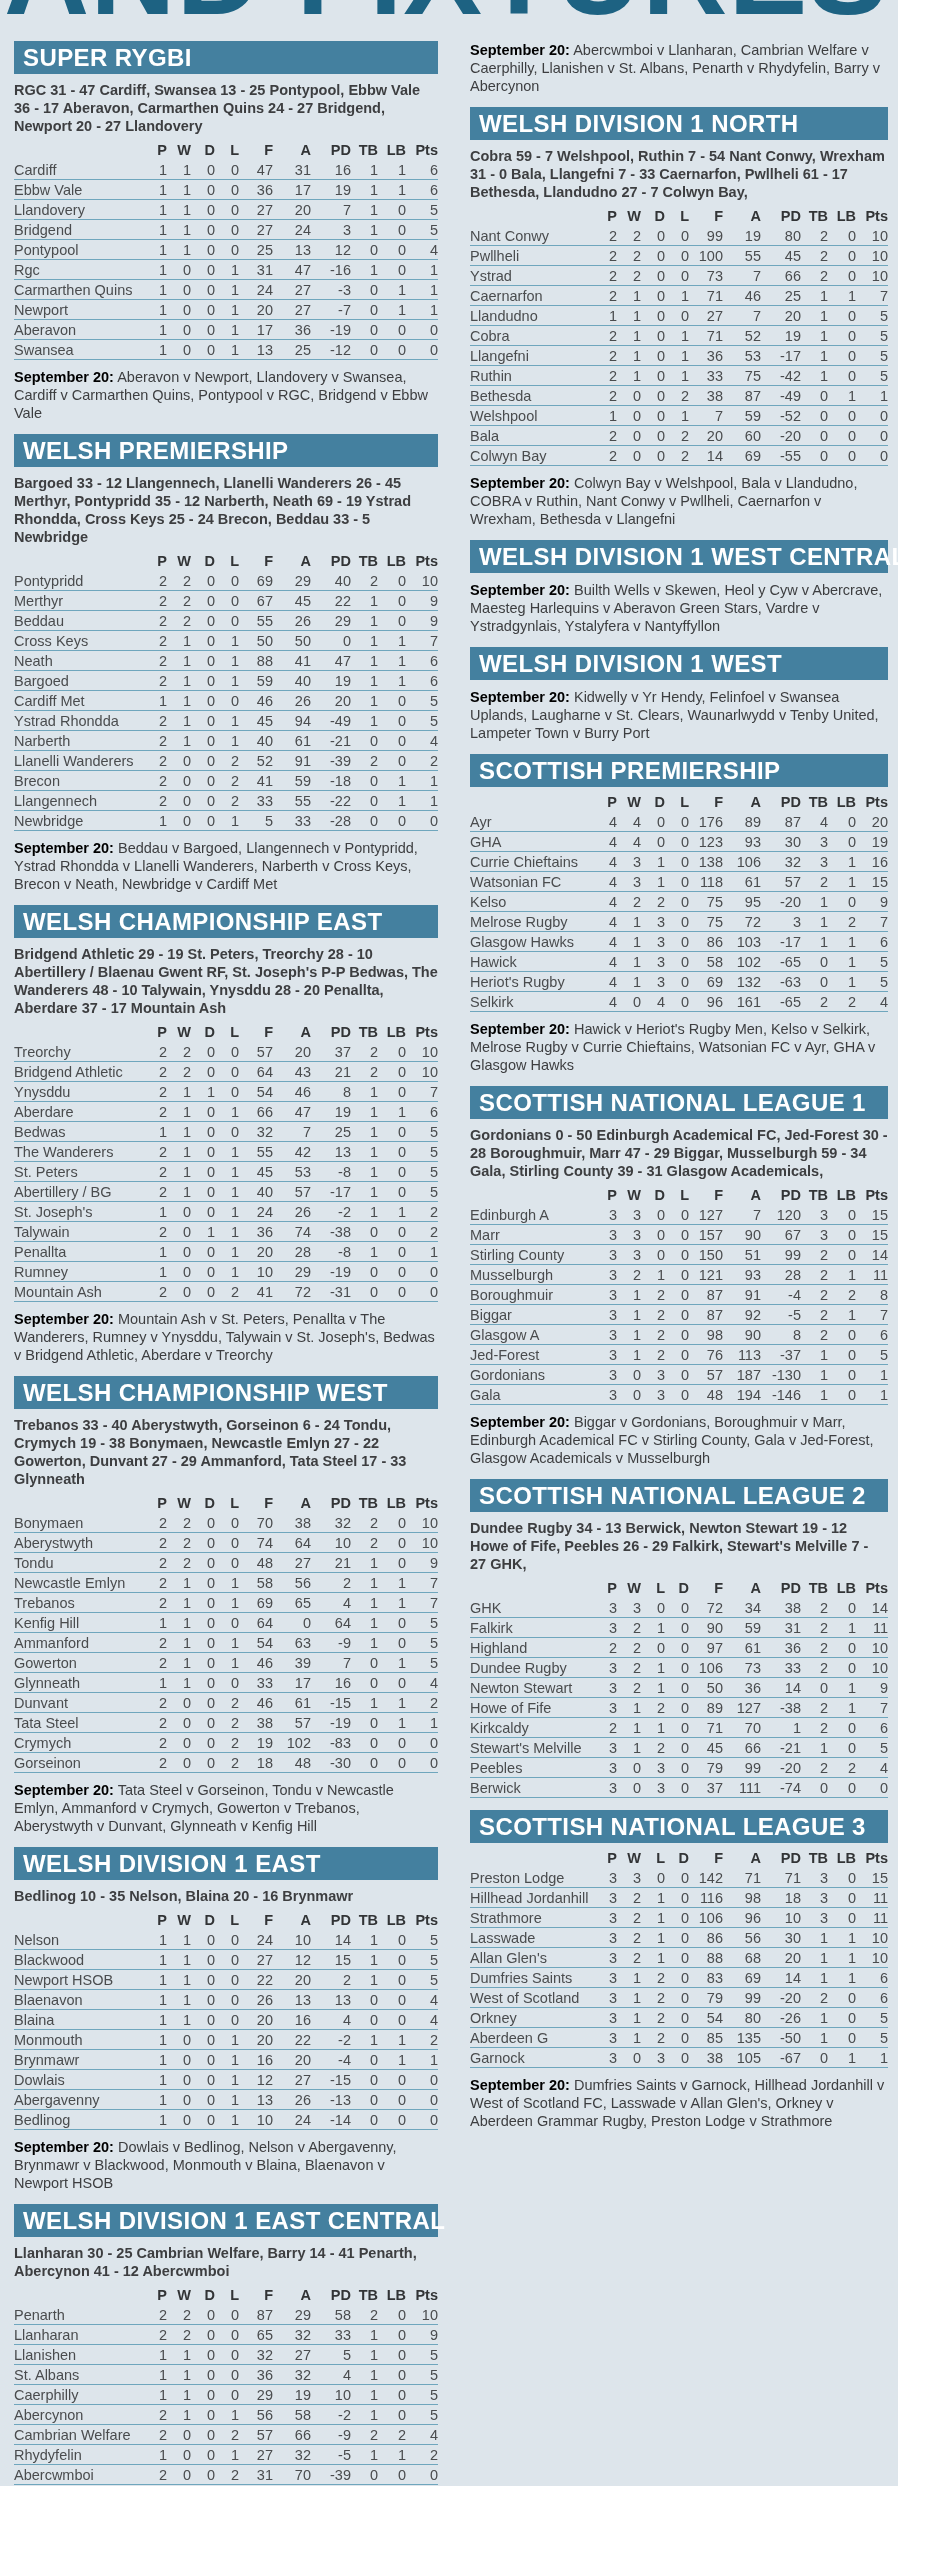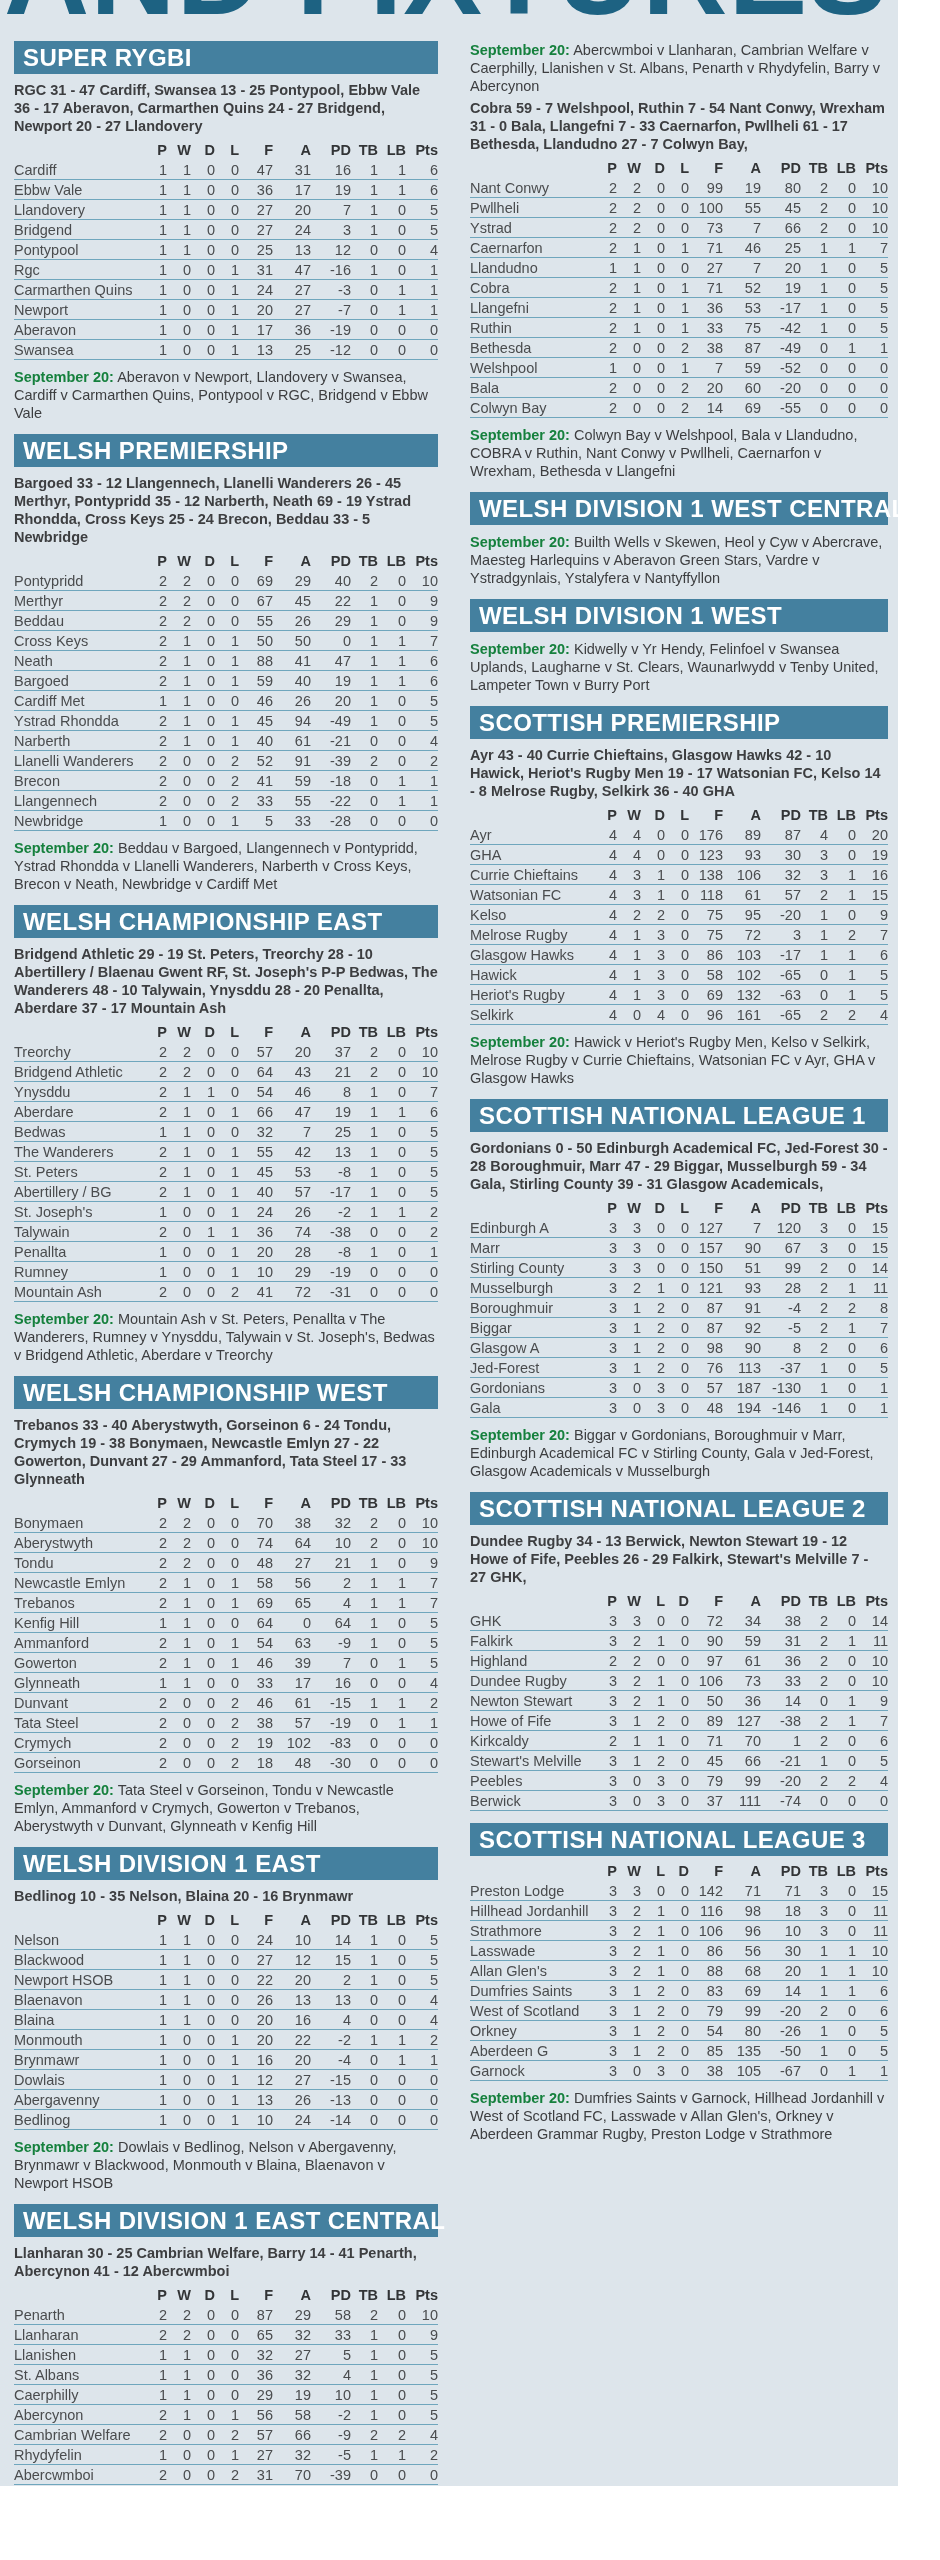--- a/index.html
+++ b/index.html
@@ -45,21 +45,21 @@
     font-weight:bold;color:#323436;text-align:right;
     padding:0 0 2px 0;font-size:14.5px;
   }
   .league-table td{text-align:right;padding:2px 0 1px 0;white-space:nowrap;overflow:hidden;}
   .league-table .team{text-align:left;}
   .league-table tbody tr{border-bottom:1px solid #6fa6bd;}
   .fixtures{
     font-size:14.5px;line-height:18px;color:#3d3e40;margin:8px 0 2px 0;
   }
   .section:first-child > .fixtures:first-child{margin-top:2px;}
-  .fixtures-label{color:#15803d;font-weight:bold;}
+  .fixtures-label{color:#000000;font-weight:bold;}
 </style>
 </head>
 <body>
 
 <div class="panel">
   <div class="masthead">
     <span>AND FIXTURES</span>
   </div>
   <div class="cols">
     <div class="col col-left" id="col-left">
@@ -1218,20 +1218,23 @@
     <div class="col col-right" id="col-right">
   <section class="section">
 
     <p class="fixtures">
       <span class="fixtures-label">September 20:</span>
       <span class="fixtures-text"> Abercwmboi v Llanharan, Cambrian Welfare v Caerphilly, Llanishen v St. Albans, Penarth v Rhydyfelin, Barry v Abercynon</span>
     </p>
   </section>
 
   <section class="section">
+    <div class="section-header">
+      <span class="section-title">WELSH DIVISION 1 NORTH</span>
+    </div>
     <p class="results-text">Cobra 59 - 7 Welshpool, Ruthin 7 - 54 Nant Conwy, Wrexham 31 - 0 Bala, Llangefni 7 - 33 Caernarfon, Pwllheli 61 - 17 Bethesda, Llandudno 27 - 7 Colwyn Bay,</p>
     <table class="league-table">
       <colgroup>
               <col>
               <col style="width: 24px;">
               <col style="width: 24px;">
               <col style="width: 24px;">
               <col style="width: 24px;">
               <col style="width: 34px;">
               <col style="width: 38px;">
@@ -1439,21 +1442,20 @@
     <p class="fixtures">
       <span class="fixtures-label">September 20:</span>
       <span class="fixtures-text"> Kidwelly v Yr Hendy, Felinfoel v Swansea Uplands, Laugharne v St. Clears, Waunarlwydd v Tenby United, Lampeter Town v Burry Port</span>
     </p>
   </section>
 
   <section class="section">
     <div class="section-header">
       <span class="section-title">SCOTTISH PREMIERSHIP</span>
     </div>
-    <p class="results-text">Ayr 43 - 40 Currie Chieftains, Glasgow Hawks 42 - 10 Hawick, Heriot's Rugby Men 19 - 17 Watsonian FC, Kelso 14 - 8 Melrose Rugby, Selkirk 36 - 40 GHA</p>
     <table class="league-table">
       <colgroup>
               <col>
               <col style="width: 24px;">
               <col style="width: 24px;">
               <col style="width: 24px;">
               <col style="width: 24px;">
               <col style="width: 34px;">
               <col style="width: 38px;">
               <col style="width: 40px;">

